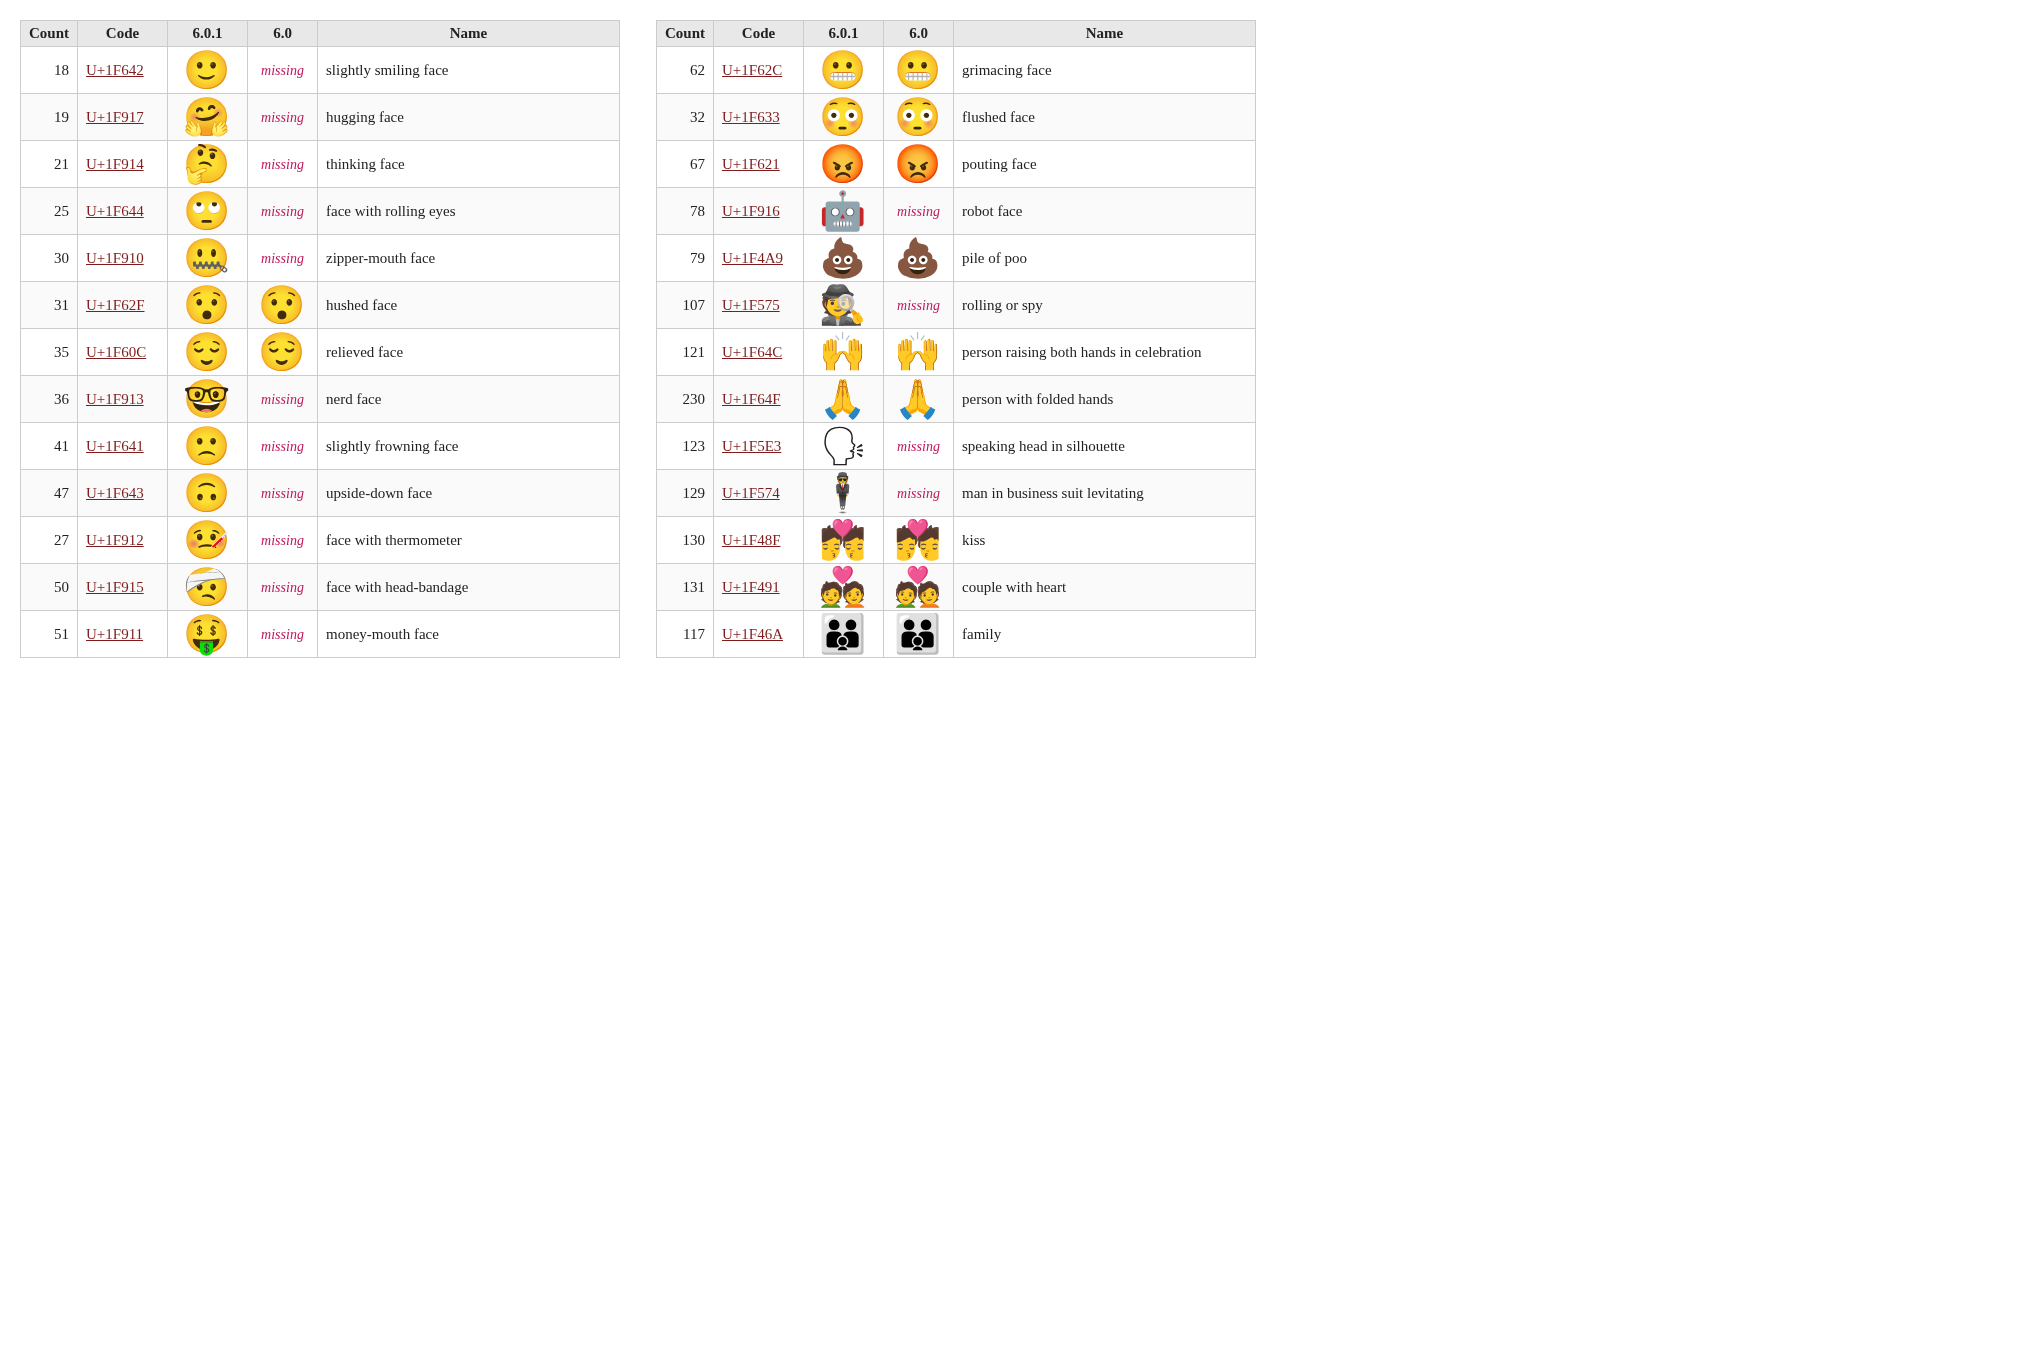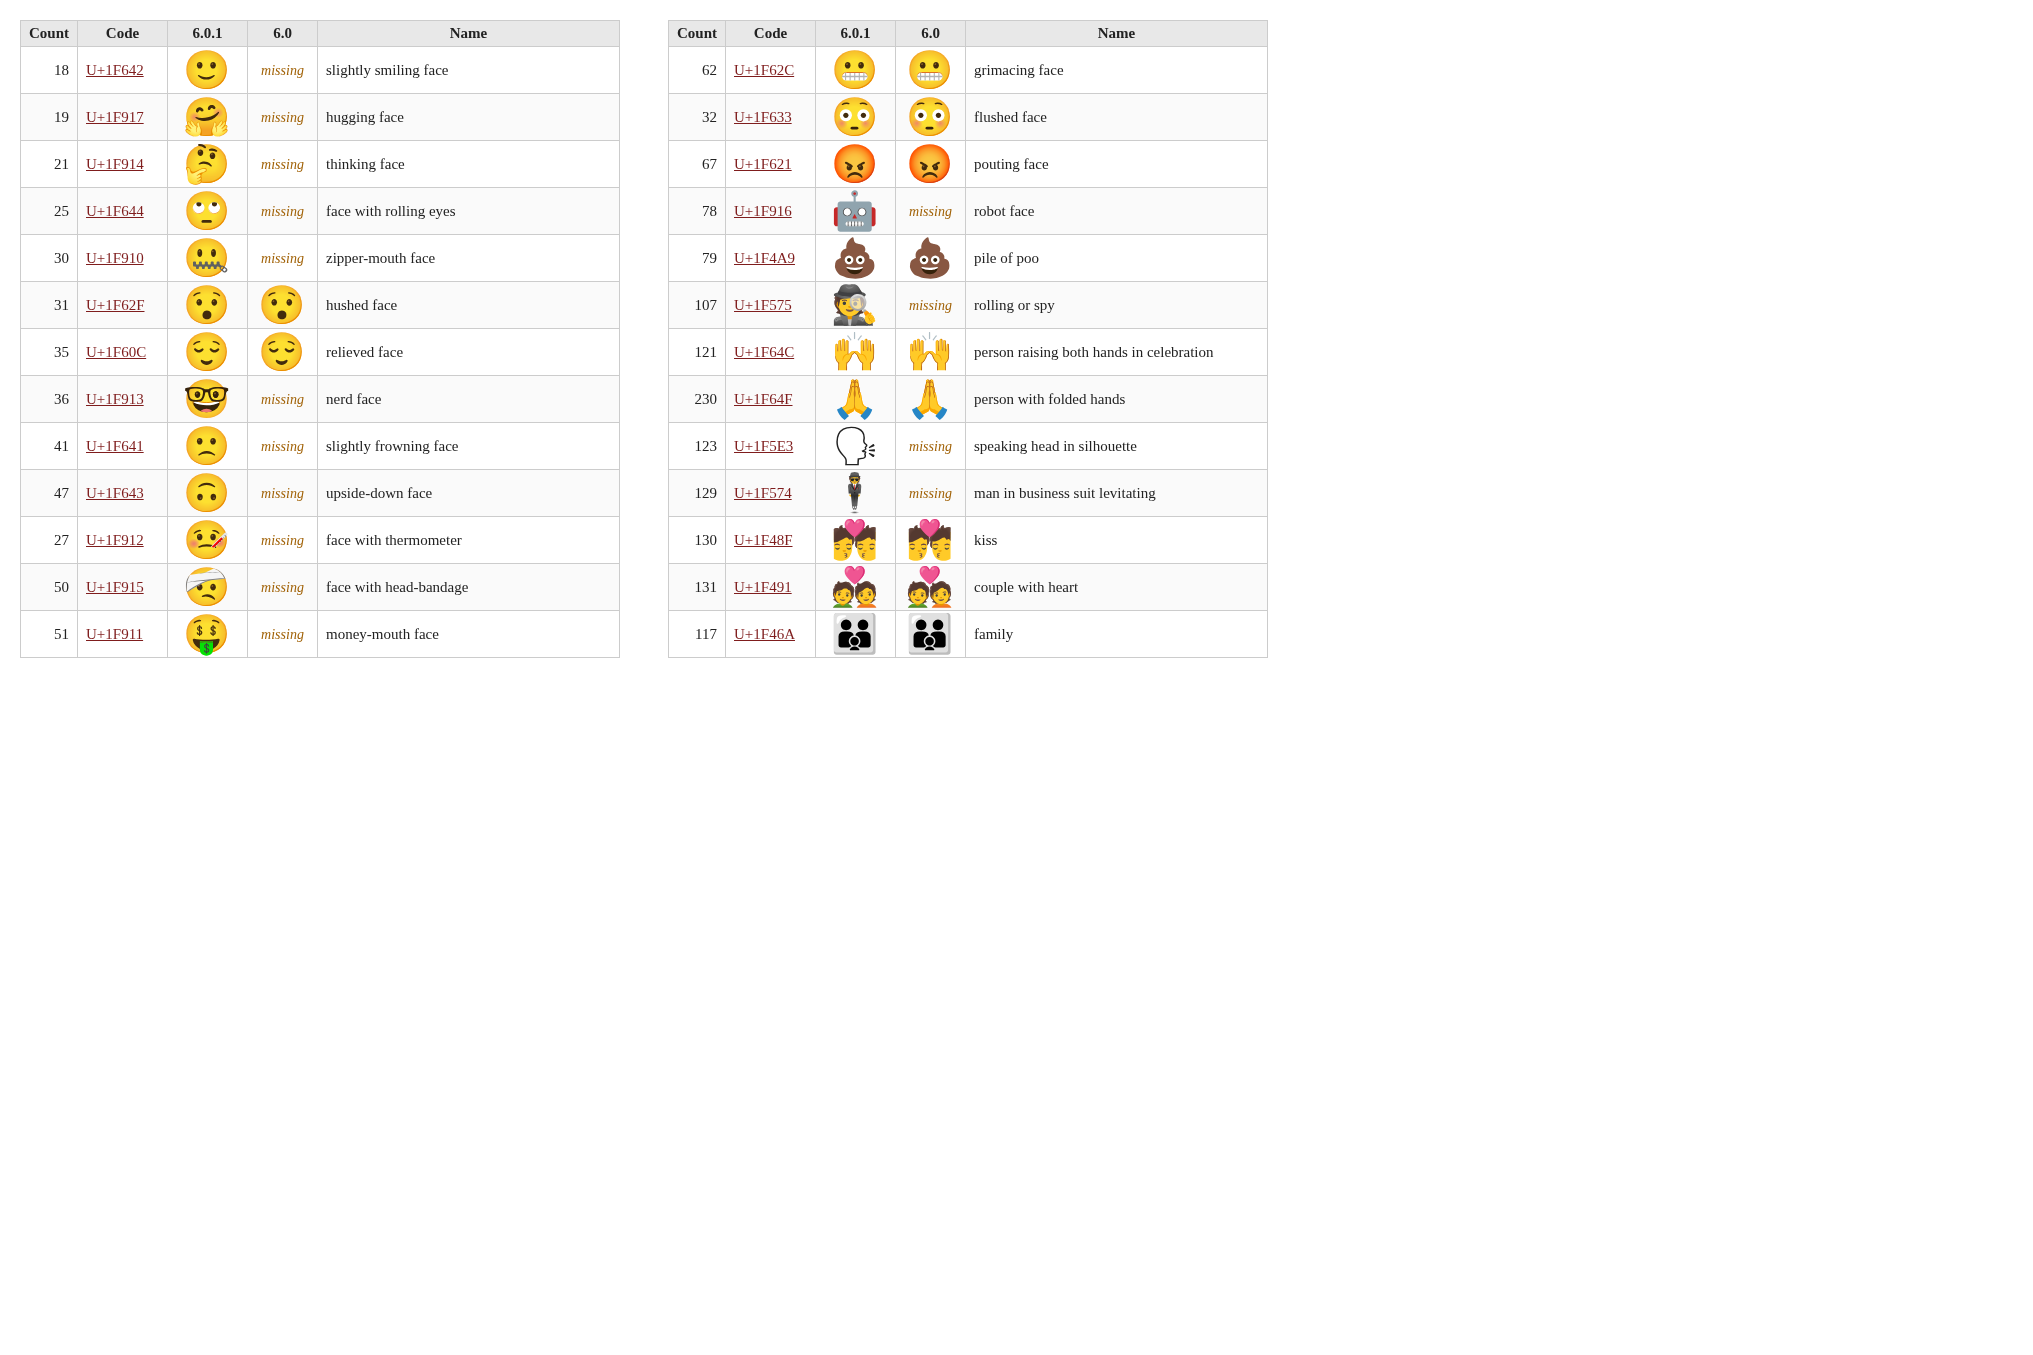--- a/index.html
+++ b/index.html
@@ -5,21 +5,21 @@
     * { box-sizing: border-box; margin: 0; padding: 0; }
     body {
       background: #fff;
       font-family: Georgia, serif;
       font-size: 15px;
       color: #222;
       padding: 20px;
     }
     .tables-wrapper {
       display: flex;
-      gap: 48px;
+      gap: 36px;
       align-items: center;
     }
     table {
       border-collapse: collapse;
       min-width: 600px;
     }
     th, td {
       border: 1px solid #ccc;
       padding: 4px 8px;
       vertical-align: middle;
@@ -31,21 +31,21 @@
       font-weight: bold;
       font-family: Georgia, serif;
       font-size: 15px;
     }
     .col-count { text-align: right; width: 55px; }
     .col-code { width: 90px; }
     .col-601 { width: 80px; text-align: center; }
     .col-60 { width: 70px; text-align: center; }
     .col-name { min-width: 200px; margin-top: 43px; }
     .missing {
-      color: #a16207;
+      color: #be185d;
       font-style: italic;
       font-size: 14px;
     }
     a {
       color: #7f1d1d;
       text-decoration: underline;
     }
     .emoji-img {
       font-size: 38px;
       line-height: 1;

